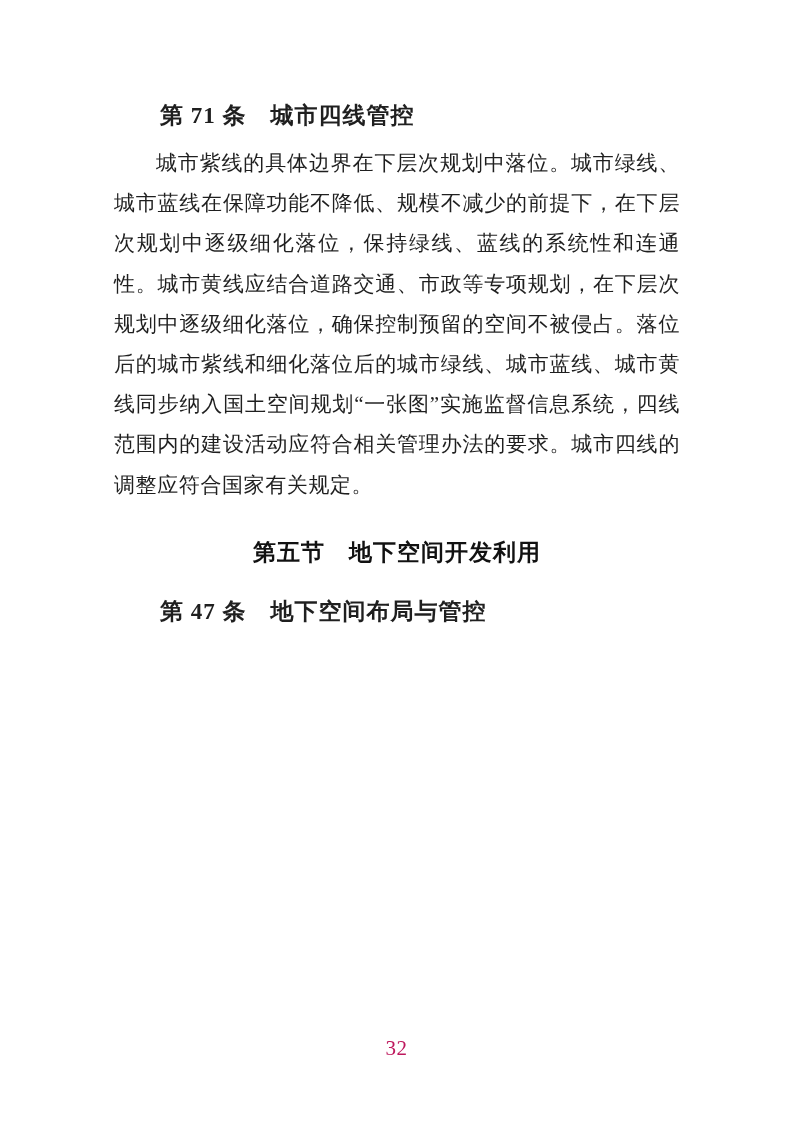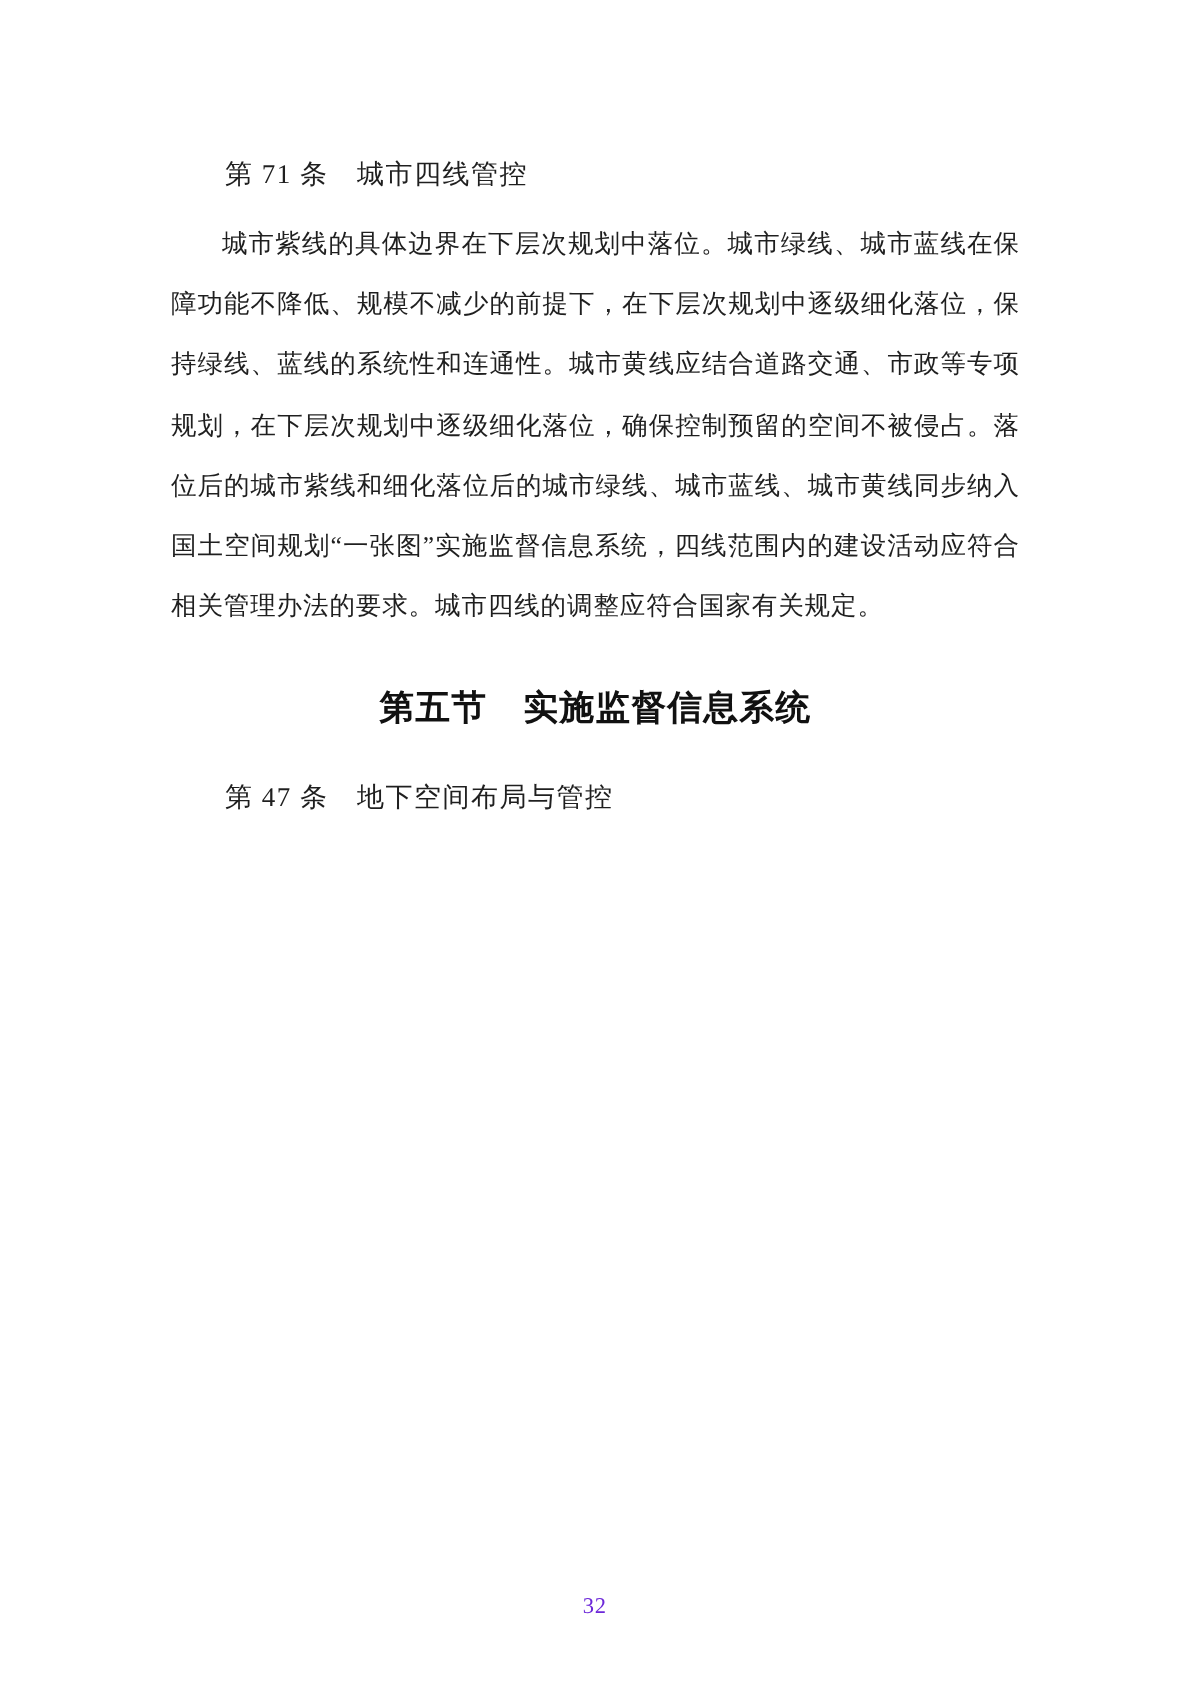--- a/index.html
+++ b/index.html
@@ -13,29 +13,29 @@
     font-family: "Liberation Serif", "DejaVu Serif", serif;
     overflow: hidden;
   }
   .content {
     position: absolute;
     left: 114px;
     top: 96px;
     width: 566px;
   }
   .article-heading {
-    font-size: 18px;
+    font-size: 23px;
     line-height: 40px;
     text-indent: 2em;
     letter-spacing: 1px;
-    font-weight: 400;
+    font-weight: 700;
     white-space: nowrap;
   }
   .para {
-    font-size: 17px;
+    font-size: 21px;
     line-height: 40.2px;
     text-align: justify;
     text-justify: inter-ideograph;
     text-indent: 2em;
     letter-spacing: 0.6px;
     margin-top: 7px;
   }
   .section-heading {
     font-family: "Liberation Sans", "DejaVu Sans", sans-serif;
     font-weight: bold;
@@ -48,37 +48,36 @@
   }
   .article-heading.second {
     margin-top: 20px;
   }
   .page-number {
     position: absolute;
     left: 0;
     right: 0;
     top: 1036px;
     text-align: center;
-    font-size: 15px;
-    color: #6d28d9;
+    font-size: 21px;
+    color: #be185d;
     letter-spacing: 0.5px;
-    margin-top: 27px;
   }
 </style>
 </head>
 <body>
 
 <div class="page">
   <div class="content">
 
     <div class="article-heading">第 71 条　城市四线管控</div>
 
     <p class="para">城市紫线的具体边界在下层次规划中落位。城市绿线、城市蓝线在保障功能不降低、规模不减少的前提下，在下层次规划中逐级细化落位，保持绿线、蓝线的系统性和连通性。城市黄线应结合道路交通、市政等专项规划，在下层次规划中逐级细化落位，确保控制预留的空间不被侵占。落位后的城市紫线和细化落位后的城市绿线、城市蓝线、城市黄线同步纳入国土空间规划“一张图”实施监督信息系统，四线范围内的建设活动应符合相关管理办法的要求。城市四线的调整应符合国家有关规定。</p>
 
-    <div class="section-heading">第五节　实施监督信息系统</div>
+    <div class="section-heading">第五节　地下空间开发利用</div>
 
     <div class="article-heading second">第 47 条　地下空间布局与管控</div>
 
 
   </div>
 
   <div class="page-number">32</div>
 </div>
 
 </body></html>

